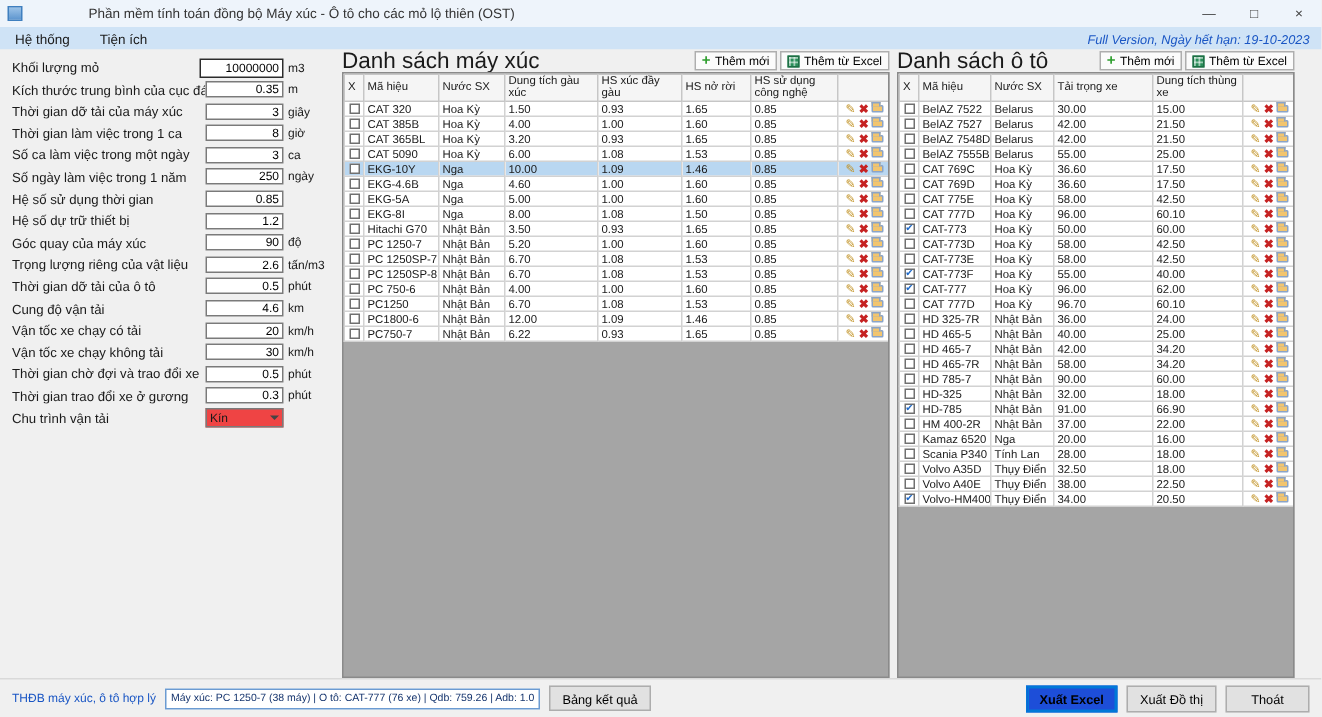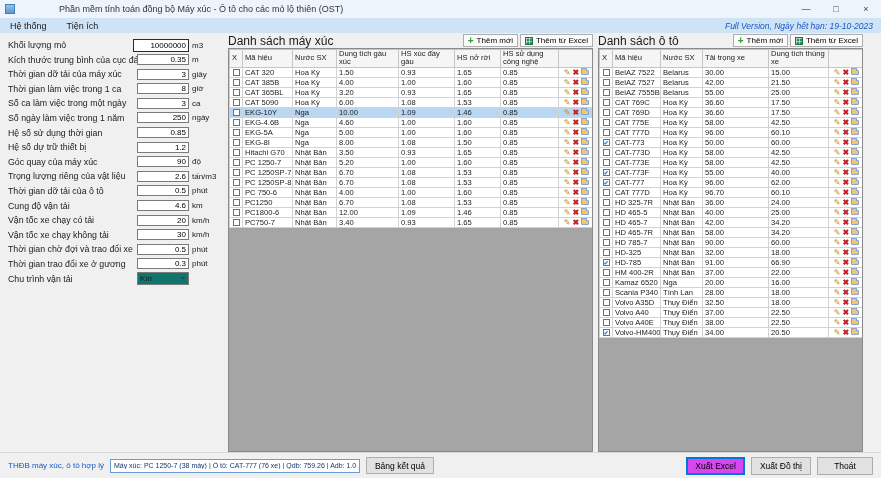--- a/index.html
+++ b/index.html
@@ -21,27 +21,27 @@
   
   .content { position:absolute; left:0; top:33px; width:881px; height:419px; background:#f0f0f0; }
 
   
   .params { position:absolute; left:8px; top:6px; width:214px; }
   .prow { display:flex; align-items:center; height:12px; margin-bottom:2.6px; }
   .plabel { flex:1; font-size:8.8px; white-space:nowrap; overflow:hidden; }
   .pinput { width:52px; height:11px; border:1px solid #7a7a7a; background:#fff; font-family:"Liberation Sans",sans-serif; font-size:8px; text-align:right; padding:0 2px; }
   .pinput.focused { border:1px solid #2b2b2b; height:13px; width:56px; }
   .punit { width:33px; font-size:8px; padding-left:3px; white-space:nowrap; }
-  .combo { width:52px; height:13px; border:1px solid #7a7a7a; background:#0f766e; display:flex; align-items:center; font-size:8px; padding:0 2px; justify-content:space-between;text-align:right; }
+  .combo { width:52px; height:13px; border:1px solid #7a7a7a; background:#ef4444; display:flex; align-items:center; font-size:8px; padding:0 2px; justify-content:space-between;text-align:right; }
   .combo .arrow { width:0; height:0; border-top:3px solid #444; border-left:3px solid transparent; border-right:3px solid transparent; }
 
   
   .panel { position:absolute; top:0; height:419px; }
   .phead { height:15px; display:flex; align-items:center; justify-content:space-between; }
-  .ptitle { font-size:12px; }
+  .ptitle { font-size:15px; }
   .pbtns { display:flex; gap:2px; }
   .tool-btn { display:flex; align-items:center; gap:3px; height:13px; border:1px solid #aeaeae; background:#fbfbfb; font-family:"Liberation Sans",sans-serif; font-size:8px; padding:0 4px; cursor:default; }
   .plus-icon { color:#2e9e2e; font-weight:bold; font-size:10px; line-height:8px; }
   .excel-icon { width:8px; height:8px; background-color:#2a8f5a; background-image:linear-gradient(#ffffff88 1px, transparent 1px), linear-gradient(90deg,#ffffff88 1px, transparent 1px); background-size:3px 3px; border:1px solid #1e6f45; }
   .pbody { position:absolute; left:0; top:15px; right:0; bottom:0; border:1px solid #8a8a8a; background:#a5a5a5; overflow:hidden; }
 
   table.grid { border-collapse:collapse; background:#fff; table-layout:fixed; }
   .grid th { background:#f5f5f5; border:1px solid #c6c6c6; font-weight:normal; font-size:7.6px; text-align:left; padding:0 2px; line-height:1.1; height:16px; }
   .grid td { border:1px solid #d2d2d2; font-size:7.6px; padding:0 2px; height:9px; white-space:nowrap; overflow:hidden; }
   .grid tr.sel td { background:#b9d7f1; }
@@ -54,21 +54,21 @@
   .ico-folder::before { content:""; position:absolute; top:-3px; left:-1px; width:4px; height:2px; background:#f2c56f; border:1px solid #8aa4c8; border-bottom:none; }
 
   
   .footer { position:absolute; left:0; bottom:0; width:881px; height:26px; background:#f0f0f0; border-top:1px solid #d9d9d9; display:flex; align-items:center; padding:0 8px; gap:6px; }
   .btn { height:17px; border:1px solid #adadad; background:#e1e1e1; font-family:"Liberation Sans",sans-serif; font-size:8.5px; padding:0 8px; cursor:default; }
   .btn-calc { width:112px; }
   .hint-label { color:#1a56c4; font-size:8px; white-space:nowrap; }
   .result-box { width:250px; height:14px; border:1px solid #6b9bd2; background:#fff; font-family:"Liberation Sans",sans-serif; font-size:7px; color:#16356e; padding:0 3px; }
   .spacer { flex:1; }
   .btn-right { height:18px; min-width:56px; }
-  .btn-focus { border:1px solid #0078d7; box-shadow:inset 0 0 0 1px #0078d7; background:#d946ef; }
+  .btn-focus { border:1px solid #0078d7; box-shadow:inset 0 0 0 1px #0078d7; background:#1d4ed8;font-weight:bold; }
 </style>
 </head>
 <body>
 
 <div class="titlebar">
   <span class="app-icon"></span>
   <span class="title-text">Phần mềm tính toán đồng bộ Máy xúc - Ô tô cho các mỏ lộ thiên (OST)</span>
   <span class="win-controls">
     <span class="win-btn">—</span>
     <span class="win-btn">□</span>
@@ -351,21 +351,21 @@
               <td>12.00</td>
               <td>1.09</td>
               <td>1.46</td>
               <td>0.85</td>
               <td class="cellc"><span class="ico ico-edit">✎</span> <span class="ico ico-del">✖</span> <span class="ico-folder" style="display: inline-block;"></span></td>
             </tr>
             <tr>
               <td class="cellc"><span class="cb"></span></td>
               <td>PC750-7</td>
               <td>Nhật Bản</td>
-              <td>3.40</td>
+              <td>6.22</td>
               <td>0.93</td>
               <td>1.65</td>
               <td>0.85</td>
               <td class="cellc"><span class="ico ico-edit">✎</span> <span class="ico ico-del">✖</span> <span class="ico-folder" style="display: inline-block;"></span></td>
             </tr>
           </tbody>
         </table>
       </div>
   </div>
 
@@ -407,20 +407,28 @@
             <tr>
               <td class="cellc"><span class="cb"></span></td>
               <td>BelAZ 7527</td>
               <td>Belarus</td>
               <td>42.00</td>
               <td>21.50</td>
               <td class="cellc"><span class="ico ico-edit">✎</span> <span class="ico ico-del">✖</span> <span class="ico-folder" style="display: inline-block;"></span></td>
             </tr>
             <tr>
               <td class="cellc"><span class="cb"></span></td>
+              <td>BelAZ 7548D</td>
+              <td>Belarus</td>
+              <td>42.00</td>
+              <td>21.50</td>
+              <td class="cellc"><span class="ico ico-edit">✎</span> <span class="ico ico-del">✖</span> <span class="ico-folder" style="display: inline-block;"></span></td>
+            </tr>
+            <tr>
+              <td class="cellc"><span class="cb"></span></td>
               <td>BelAZ 7555B</td>
               <td>Belarus</td>
               <td>55.00</td>
               <td>25.00</td>
               <td class="cellc"><span class="ico ico-edit">✎</span> <span class="ico ico-del">✖</span> <span class="ico-folder" style="display: inline-block;"></span></td>
             </tr>
             <tr>
               <td class="cellc"><span class="cb"></span></td>
               <td>CAT 769C</td>
               <td>Hoa Kỳ</td>
@@ -579,28 +587,20 @@
               <td>28.00</td>
               <td>18.00</td>
               <td class="cellc"><span class="ico ico-edit">✎</span> <span class="ico ico-del">✖</span> <span class="ico-folder" style="display: inline-block;"></span></td>
             </tr>
             <tr>
               <td class="cellc"><span class="cb"></span></td>
               <td>Volvo A35D</td>
               <td>Thụy Điển</td>
               <td>32.50</td>
               <td>18.00</td>
-              <td class="cellc"><span class="ico ico-edit">✎</span> <span class="ico ico-del">✖</span> <span class="ico-folder" style="display: inline-block;"></span></td>
-            </tr>
-            <tr>
-              <td class="cellc"><span class="cb"></span></td>
-              <td>Volvo A40</td>
-              <td>Thụy Điển</td>
-              <td>37.00</td>
-              <td>22.50</td>
               <td class="cellc"><span class="ico ico-edit">✎</span> <span class="ico ico-del">✖</span> <span class="ico-folder" style="display: inline-block;"></span></td>
             </tr>
             <tr>
               <td class="cellc"><span class="cb"></span></td>
               <td>Volvo A40E</td>
               <td>Thụy Điển</td>
               <td>38.00</td>
               <td>22.50</td>
               <td class="cellc"><span class="ico ico-edit">✎</span> <span class="ico ico-del">✖</span> <span class="ico-folder" style="display: inline-block;"></span></td>
             </tr>

